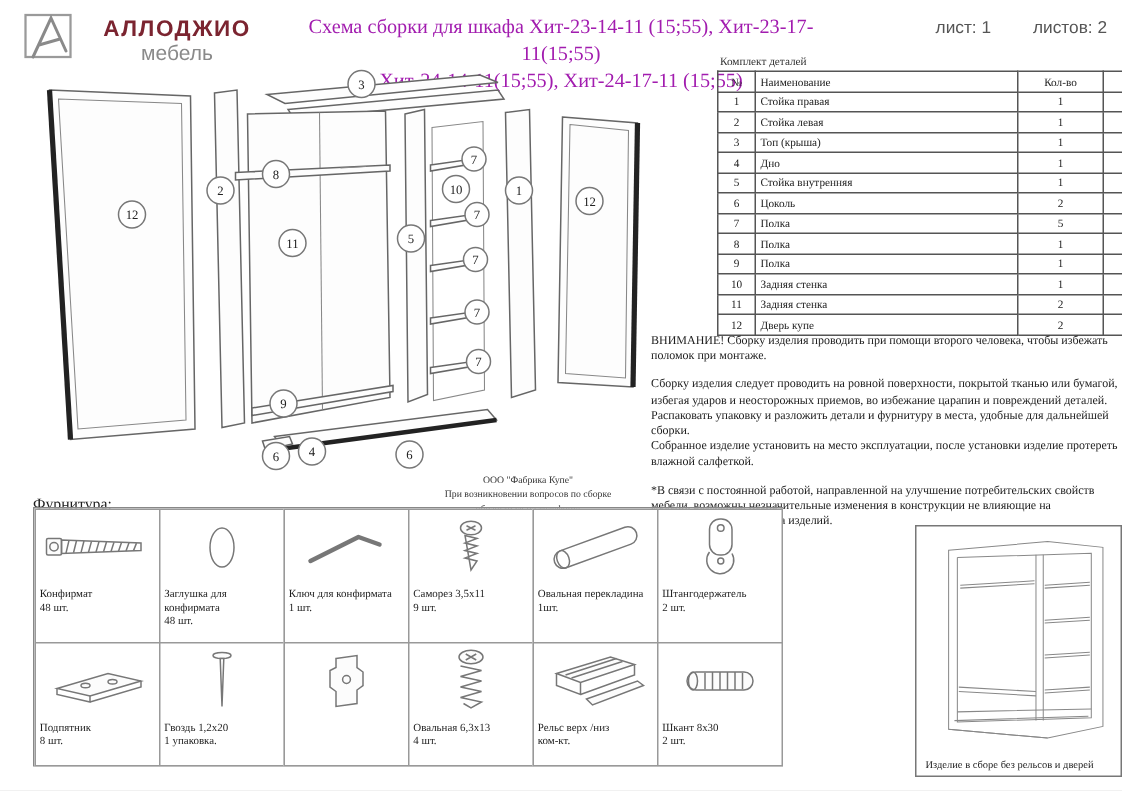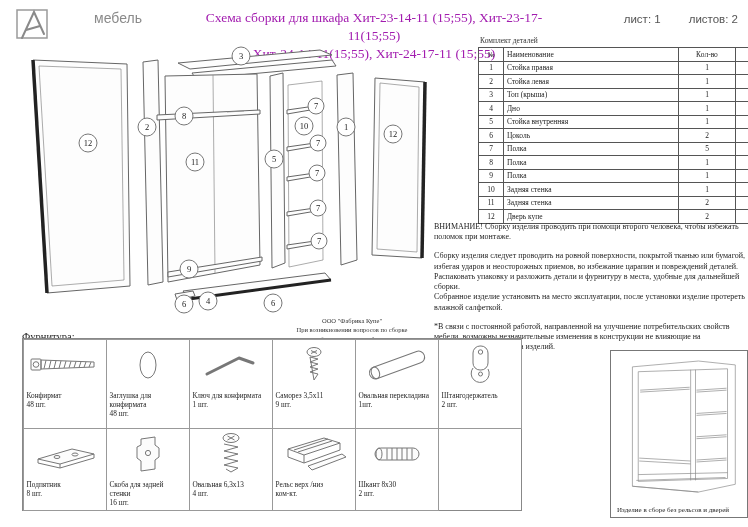--- a/index.html
+++ b/index.html
@@ -60,20 +60,21 @@
 
 <div class="page">
 
   <div class="logo-box">
     <svg width="40" height="36" viewBox="0 0 40 36">
       <rect x="3" y="2" width="30" height="28" fill="none" stroke="#9a9a9a" stroke-width="1.5"></rect>
       <path d="M8 30 L20 4 L30 26 M12 22 L26 18" fill="none" stroke="#8a8a8a" stroke-width="2" stroke-linecap="round"></path>
     </svg>
   </div>
   <div class="logo-text">
+    <div class="logo-primary">АЛЛОДЖИО</div>
     <div class="logo-secondary">мебель</div>
   </div>
   <div class="title">
     <div>Схема сборки для шкафа Хит-23-14-11 (15;55), Хит-23-17-11(15;55)</div>
     <div>Хит-24-14-11(15;55), Хит-24-17-11 (15;55)</div>
   </div>
   <div class="sheetinfo">
     <span>лист: 1</span>
     <span>листов: 2</span>
   </div>
@@ -409,32 +410,40 @@
           <ellipse class="hwline" cx="27" cy="20" rx="3" ry="1.5"></ellipse>
           <ellipse class="hwline" cx="45" cy="17.5" rx="3" ry="1.5"></ellipse>
         </svg>
       </div>
       <div class="hw-label">
           <div>Подпятник</div>
           <div>8 шт.</div>
         </div>
     </div>
 
+    <div class="hw-cell">
+      <div class="hw-icon">
+        <svg width="20" height="42" viewBox="0 0 20 42">
+          <ellipse class="hwfill" cx="10" cy="4" rx="6" ry="2"></ellipse>
+          <polygon class="hwfill" points="8.8,6 11.2,6 10,38"></polygon>
+        </svg>
+      </div>
+      <div class="hw-label">
+          <div>Гвоздь 1,2х20</div>
+          <div>1 упаковка.</div>
+        </div>
+    </div>
 
     <div class="hw-cell">
       <div class="hw-icon">
         <svg width="36" height="42" viewBox="0 0 36 42">
           <path class="hwfill" d="M11 6 L25 4 L25 12 L29 15 L29 24 L25 27 L25 36 L11 38 L11 28 L7 25 L7 14 L11 12 Z"></path>
           <circle class="hwline" cx="18" cy="20" r="2.6"></circle>
         </svg>
       </div>
-      <div class="hw-label">
-          <div>Скоба для задней стенки</div>
-          <div>16 шт.</div>
-        </div>
     </div>
 
     <div class="hw-cell">
       <div class="hw-icon">
         <svg width="30" height="44" viewBox="0 0 30 44">
           <ellipse class="hwfill" cx="15" cy="6" rx="8" ry="4.5"></ellipse>
           <path class="hwline" d="M11.5 4 L18.5 8 M18.5 4 L11.5 8"></path>
           <path class="hwline" d="M8 12 L22 15 L8 19 L22 22 L8 26 L22 29 L8 33 L22 36 L15 40 L10 37"></path>
         </svg>
       </div>

